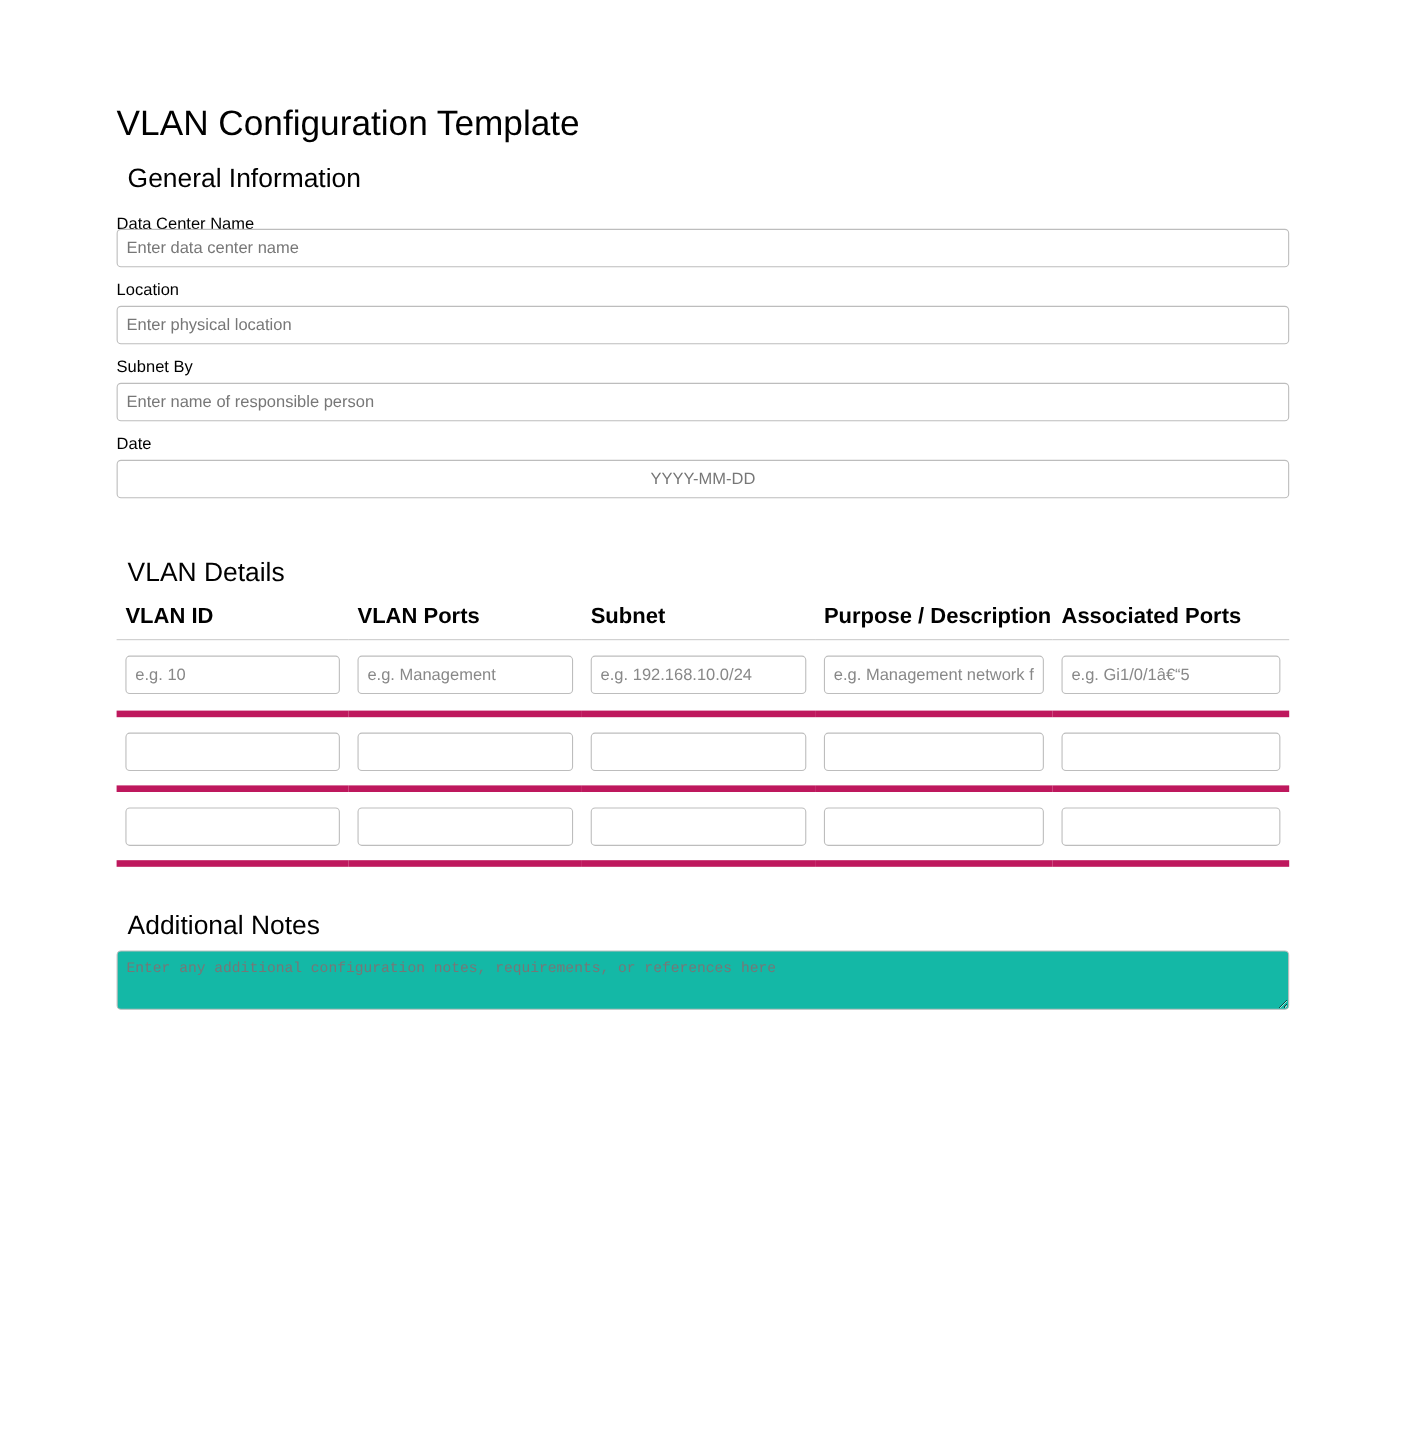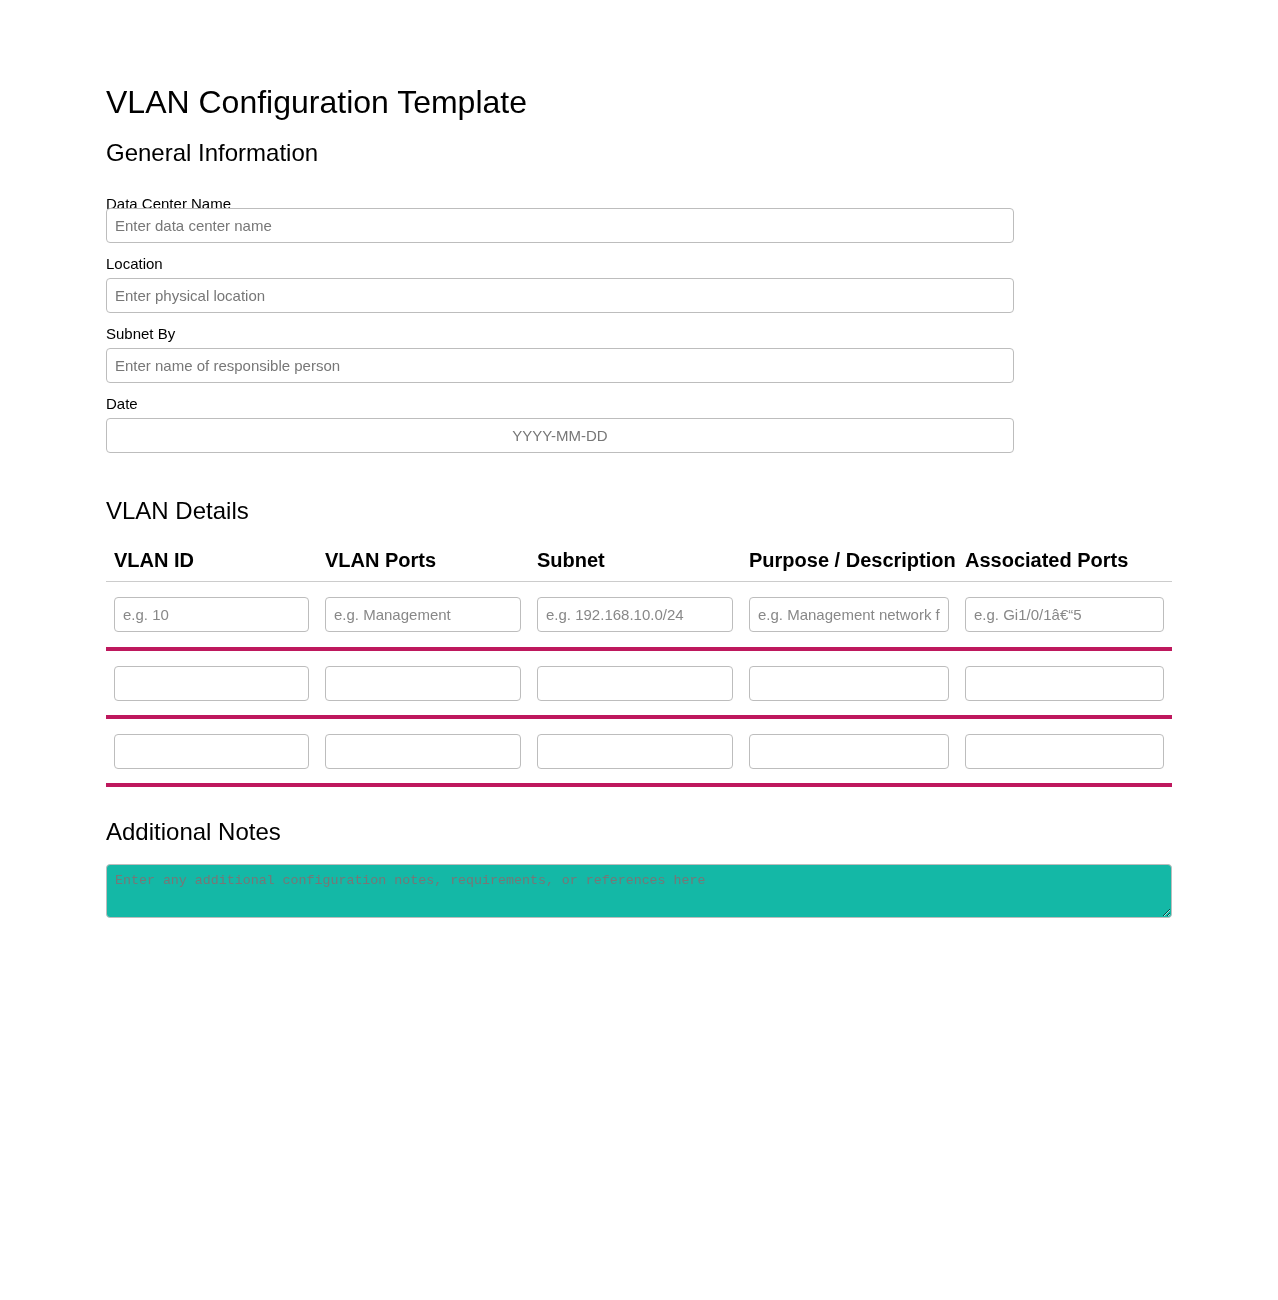--- a/index.html
+++ b/index.html
@@ -5,51 +5,51 @@
   * { box-sizing: border-box; }
   html, body { margin: 0; padding: 0; background: #ffffff; }
   body {
     width: 1278px; height: 1300px;
     font-family: "Liberation Sans", sans-serif;
     color: #000;
   }
   .container { position: absolute; left: 106px; top: 0; width: 1066px; }
   h1 {
     font-size: 32px; font-weight: normal; margin: 0;
-    position: absolute; top: 83px; left: 0; white-space: nowrap; line-height: 38px;
+    position: absolute; top: 93px; left: 0; white-space: nowrap; line-height: 38px;
   }
   h2 {
-    font-size: 24px; font-weight: normal; margin: 0; line-height: 28px;
+    font-size: 24px; font-weight: normal; margin: 10px; line-height: 28px;
     position: absolute; left: 0; white-space: nowrap; text-align: right;
   }
   .field-label {
     position: absolute; left: 0; font-size: 15px; line-height: 18px; white-space: nowrap;
   }
   .text-input {
-    position: absolute; left: 0; width: 908px; height: 35px;
+    position: absolute; left: 0; width: 1066px; height: 35px;
     border: 1px solid #bdbdbd; border-radius: 4px;
     padding: 0 8px; font-size: 15px;
     font-family: "Liberation Sans", sans-serif; color: #000; background: #fff;
     outline: none;
   }
   .text-input::placeholder { color: #777; }
 
   table.vlan {
     position: absolute; left: 0; top: 541px; width: 1066px;
     border-collapse: collapse; table-layout: fixed;
   }
   table.vlan th {
     text-align: left; font-size: 20px; font-weight: bold;
     padding: 0 8px; height: 40px; vertical-align: middle;
     border-bottom: 1px solid #cccccc;
     white-space: nowrap;
   }
   table.vlan td {
     padding: 0 8px; height: 68px; vertical-align: middle;
-    border-bottom: 4px solid #be185d;
+    border-bottom: 6px solid #be185d;
   }
   table.vlan td .cell-input {
     width: 100%; height: 35px;
     border: 1px solid #bdbdbd; border-radius: 4px;
     padding: 0 8px; font-size: 15px;
     font-family: "Liberation Sans", sans-serif; background: #fff; outline: none;
     display: block;
   }
   table.vlan td .cell-input::placeholder { color: #888; }
 

